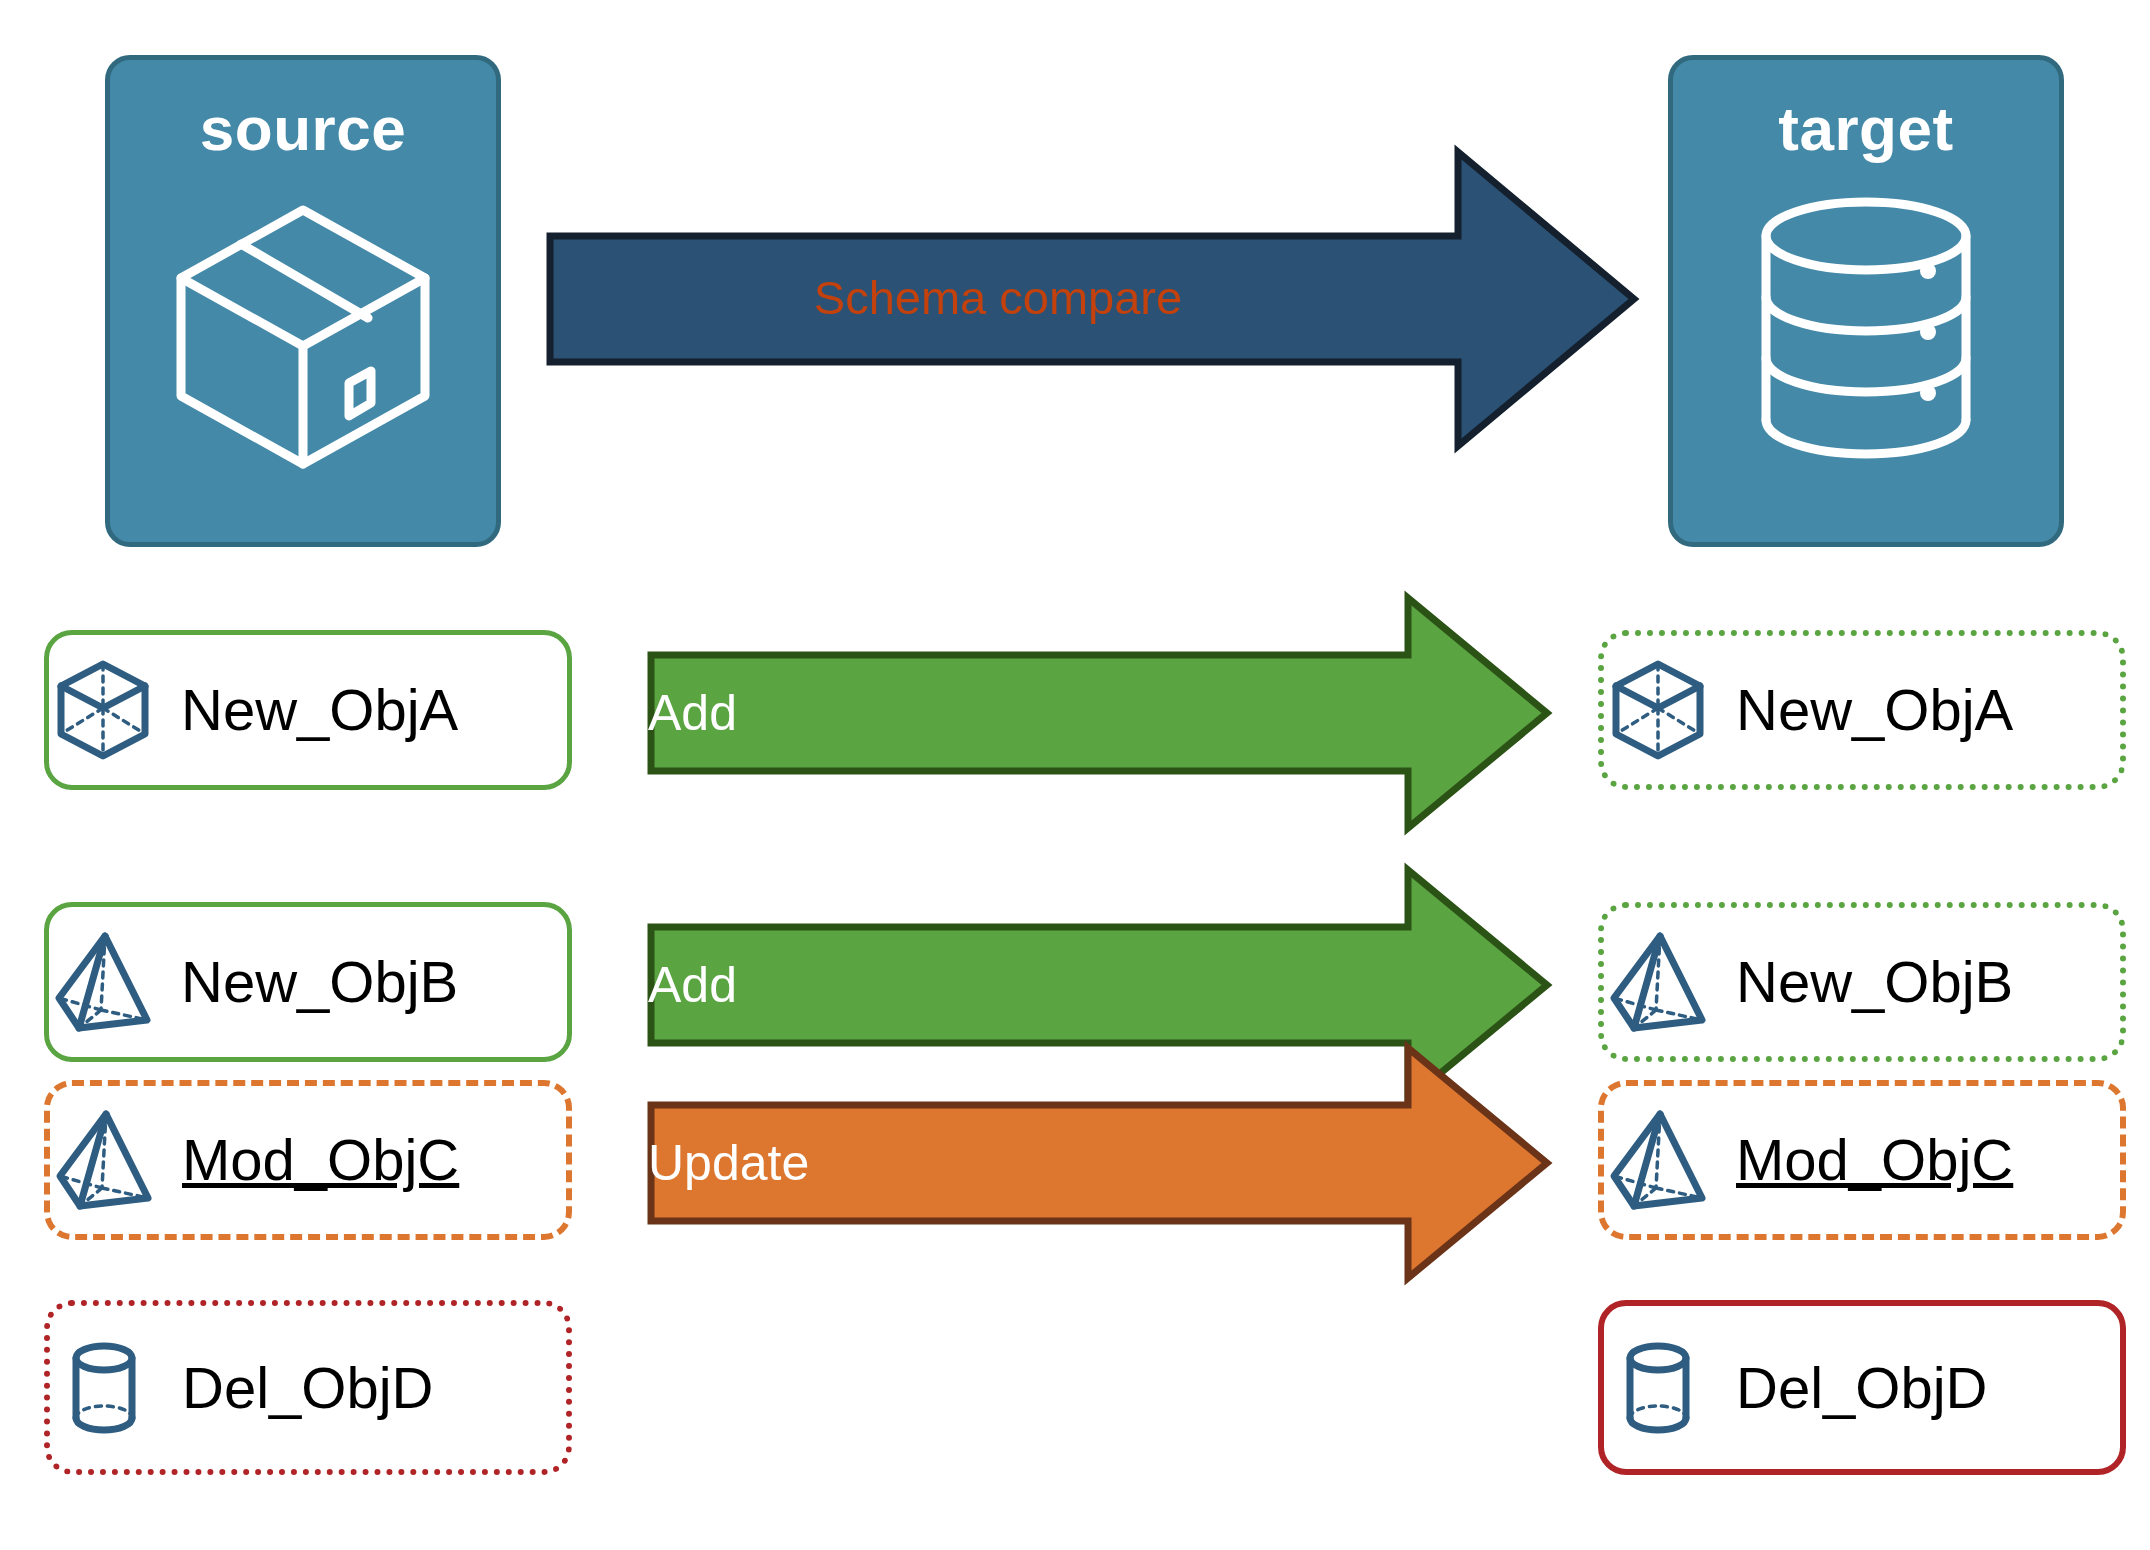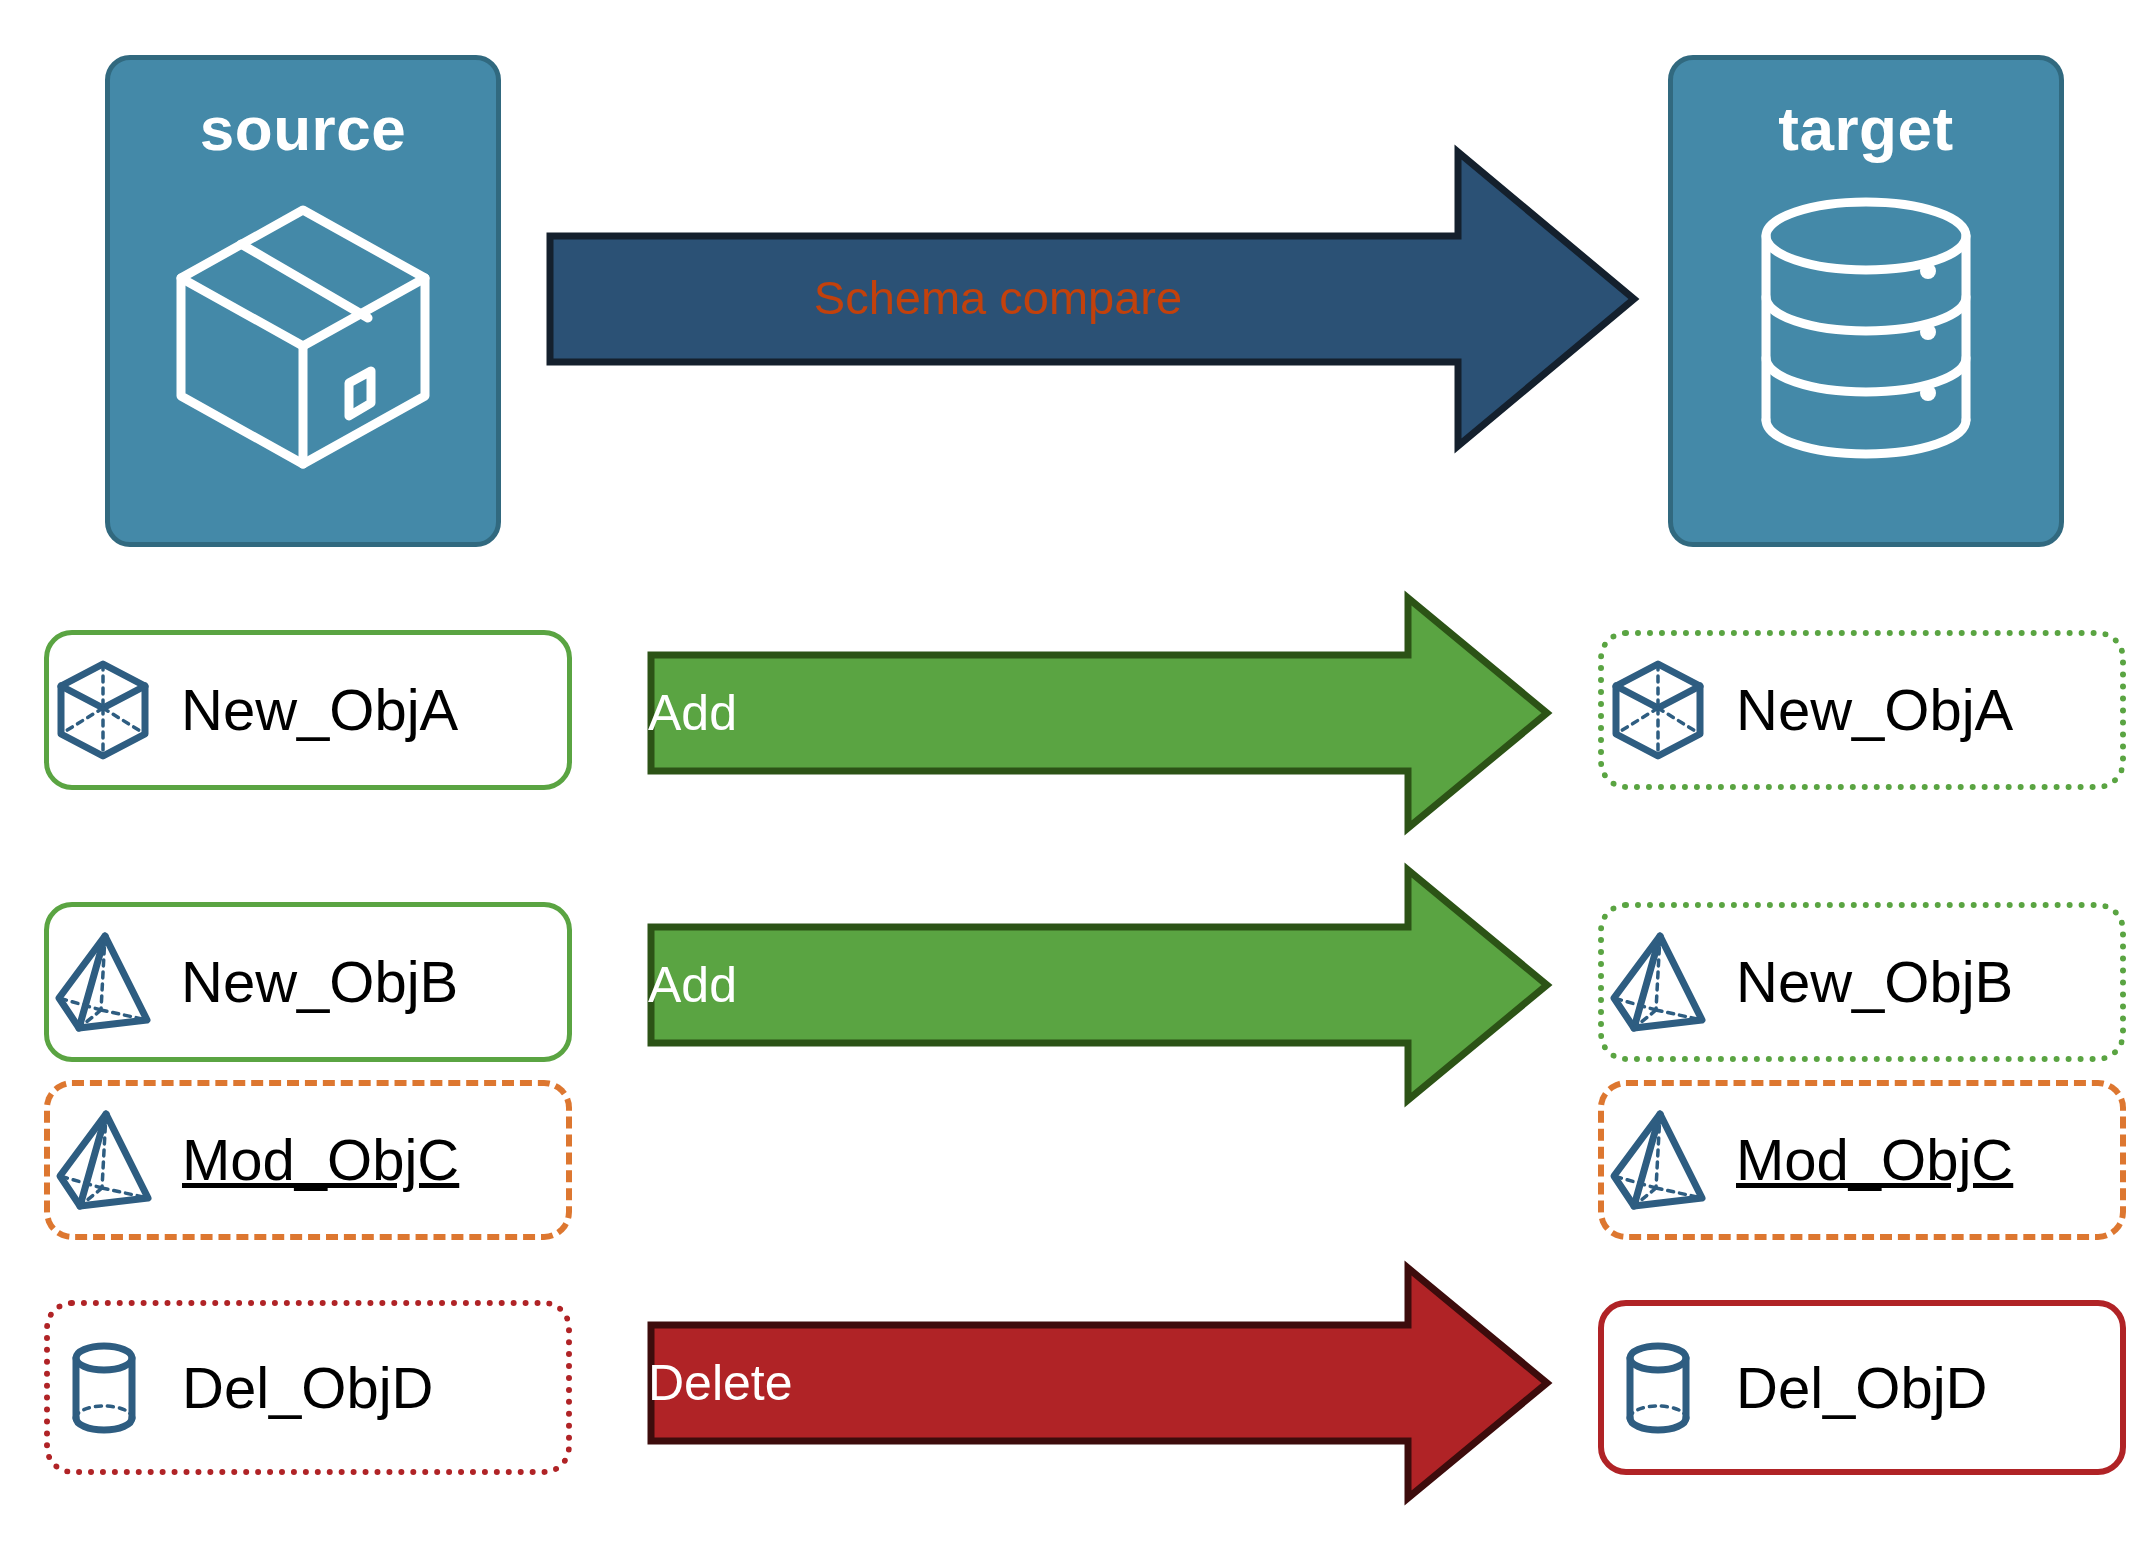--- a/index.html
+++ b/index.html
@@ -283,20 +283,26 @@
             <path d="M56 8 L52 82"></path>
             <path d="M52 82 L10 70"></path>
             <path d="M52 82 L98 92"></path>
             <path d="M52 82 L30 100"></path>
           </g>
         </svg>
       </span>
       <span class="obj-label">Mod_ObjC</span>
     </div>
 
+    <div class="action-arrow" style="top:25px;">
+      <svg viewBox="0 0 902 236" width="902" height="236" aria-hidden="true">
+        <polygon points="3,60 760,60 760,3 899,118 760,233 760,176 3,176" fill="#DD7730" stroke="#6B3317" stroke-width="7" stroke-linejoin="miter"></polygon>
+      </svg>
+      <div class="action-arrow-label" style="top:93px;">Update</div>
+    </div>
 
     <div class="obj-card right bd-orange-dash" style="top:60px; height:160px;">
       <span class="obj-icon">
         <svg viewBox="0 0 108 108" width="108" height="108" aria-hidden="true">
           <g fill="none" stroke="#2E5D81" stroke-width="7" stroke-linejoin="round" stroke-linecap="round">
             <path d="M56 8 L98 92 L30 100 Z"></path>
             <path d="M56 8 L10 70 L30 100"></path>
           </g>
           <g fill="none" stroke="#2E5D81" stroke-width="3.5" stroke-dasharray="6 6" stroke-linecap="round">
             <path d="M56 8 L52 82"></path>
@@ -320,26 +326,20 @@
             <path d="M26 24 L26 84"></path>
             <path d="M82 24 L82 84"></path>
             <path d="M26 84 A28 12 0 0 0 82 84"></path>
           </g>
           <path d="M26 84 A28 12 0 0 1 82 84" fill="none" stroke="#2E5D81" stroke-width="3.5" stroke-dasharray="6 6" stroke-linecap="round"></path>
         </svg>
       </span>
       <span class="obj-label">Del_ObjD</span>
     </div>
 
-    <div class="action-arrow" style="top:-35px;">
-      <svg viewBox="0 0 902 236" width="902" height="236" aria-hidden="true">
-        <polygon points="3,60 760,60 760,3 899,118 760,233 760,176 3,176" fill="#B02326" stroke="#3D0C0C" stroke-width="7" stroke-linejoin="miter"></polygon>
-      </svg>
-      <div class="action-arrow-label" style="top:93px;">Delete</div>
-    </div>
 
     <div class="obj-card right bd-red-solid" style="top:0; height:175px;">
       <span class="obj-icon">
         <svg viewBox="0 0 108 108" width="108" height="108" aria-hidden="true">
           <g fill="none" stroke="#2E5D81" stroke-width="7" stroke-linejoin="round" stroke-linecap="round">
             <ellipse cx="54" cy="24" rx="28" ry="12"></ellipse>
             <path d="M26 24 L26 84"></path>
             <path d="M82 24 L82 84"></path>
             <path d="M26 84 A28 12 0 0 0 82 84"></path>
           </g>

